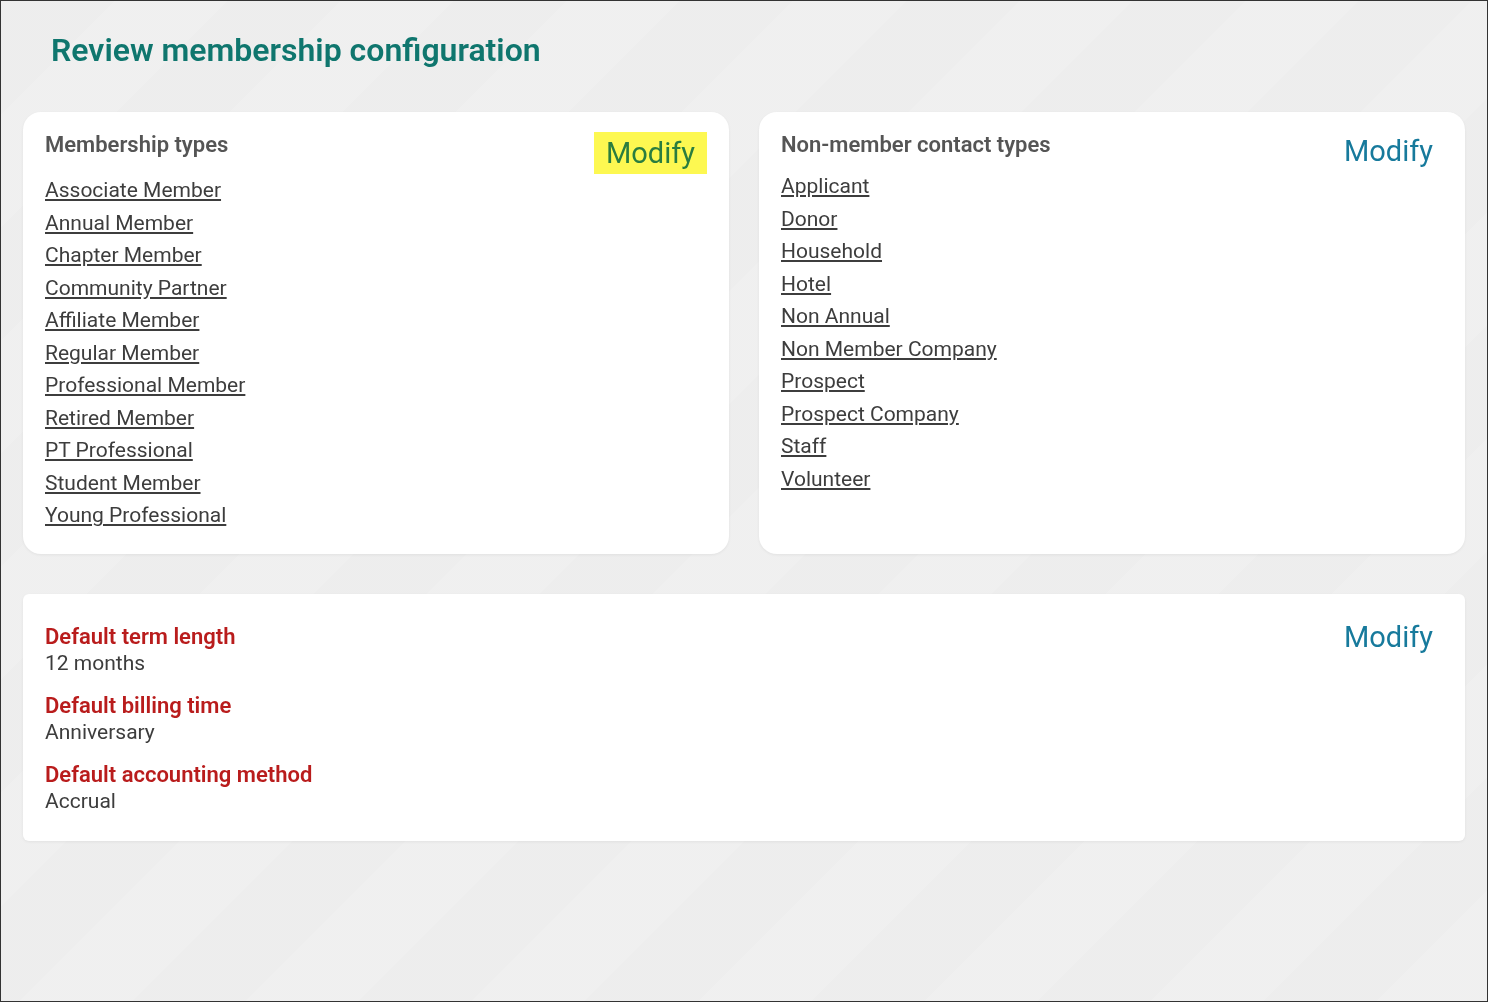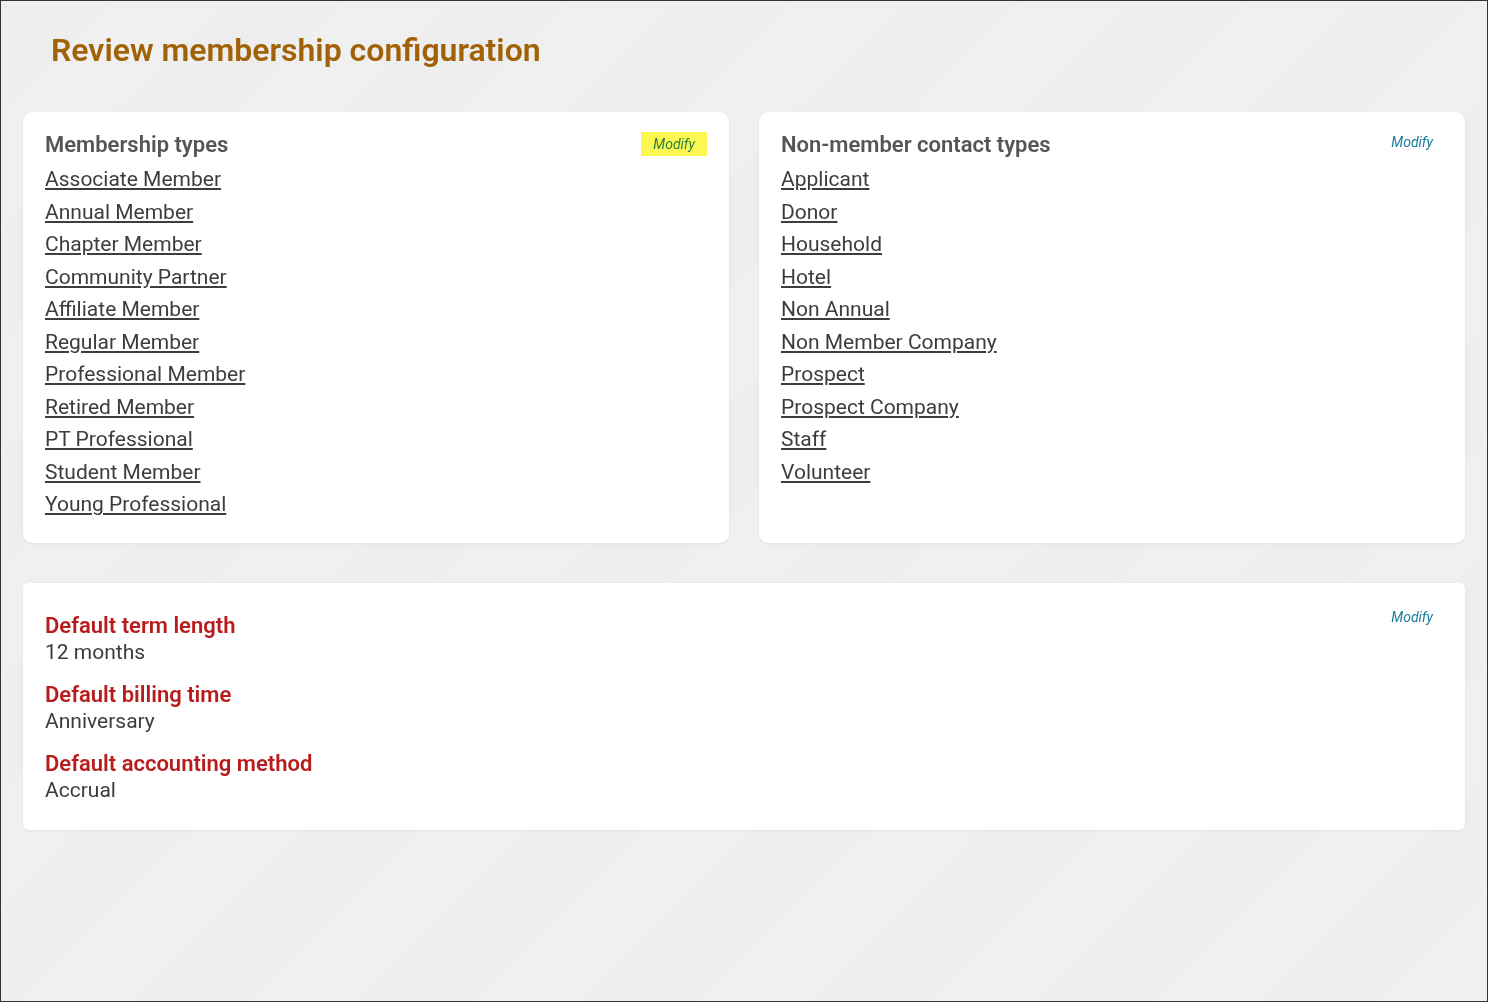--- a/index.html
+++ b/index.html
@@ -34,31 +34,31 @@
       );
     opacity: 0.5;
   }
   .page-content {
     position: relative;
     padding: 0;
   }
   .page-title {
     font-size: 32px;
     font-weight: 600;
-    color: #a16207;
+    color: #0f766e;
     padding: 30px 50px 25px 50px;
   }
   .cards-row {
     display: flex;
     gap: 30px;
     padding: 18px 22px 0 22px;
   }
   .card {
     background: #ffffff;
-    border-radius: 10px;
+    border-radius: 18px;
     box-shadow: 0 1px 3px rgba(0,0,0,0.06);
     padding: 20px 22px 22px 22px;
     flex: 1;
     position: relative;
   }
   .card-full {
     margin: 40px 22px 0 22px;
     background: #ffffff;
     border-radius: 6px;
     box-shadow: 0 1px 3px rgba(0,0,0,0.06);
@@ -70,25 +70,24 @@
     justify-content: space-between;
     align-items: flex-start;
   }
   .card-title {
     font-size: 22px;
     font-weight: 600;
     color: #555;
     margin-bottom: 6px;
   }
   .modify-link {
-    font-size: 14px;
+    font-size: 29px;
     color: #177a9c;
     cursor: pointer;
     padding: 2px 10px;
-    font-style: italic;
   }
   .modify-link.highlighted {
     background: #fdf851;
     color: #2a7d3f;
     padding: 4px 12px;
   }
   .item-list {
     list-style: none;
   }
   .item-list li {

